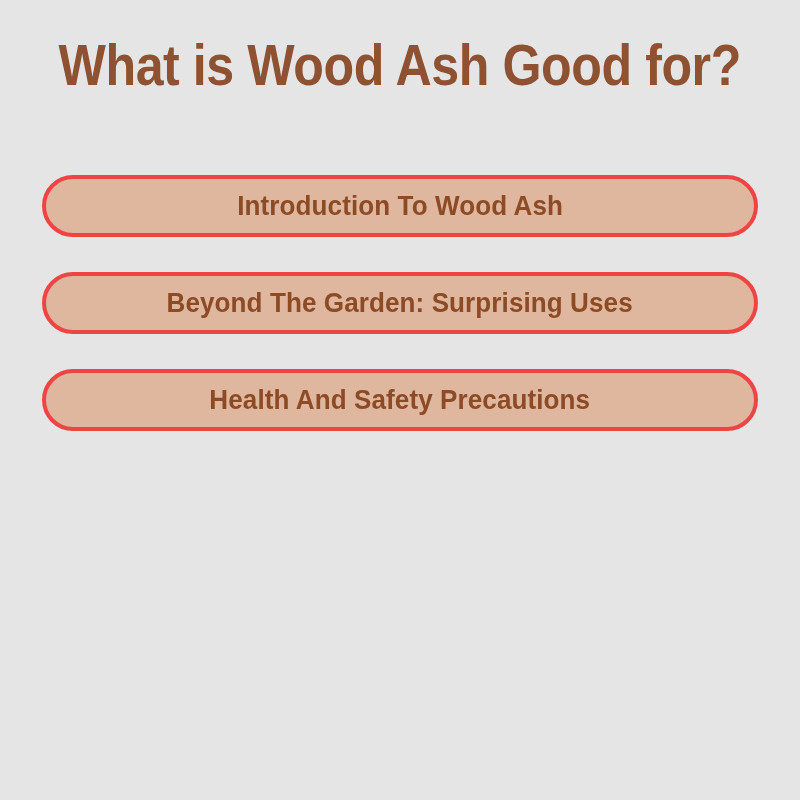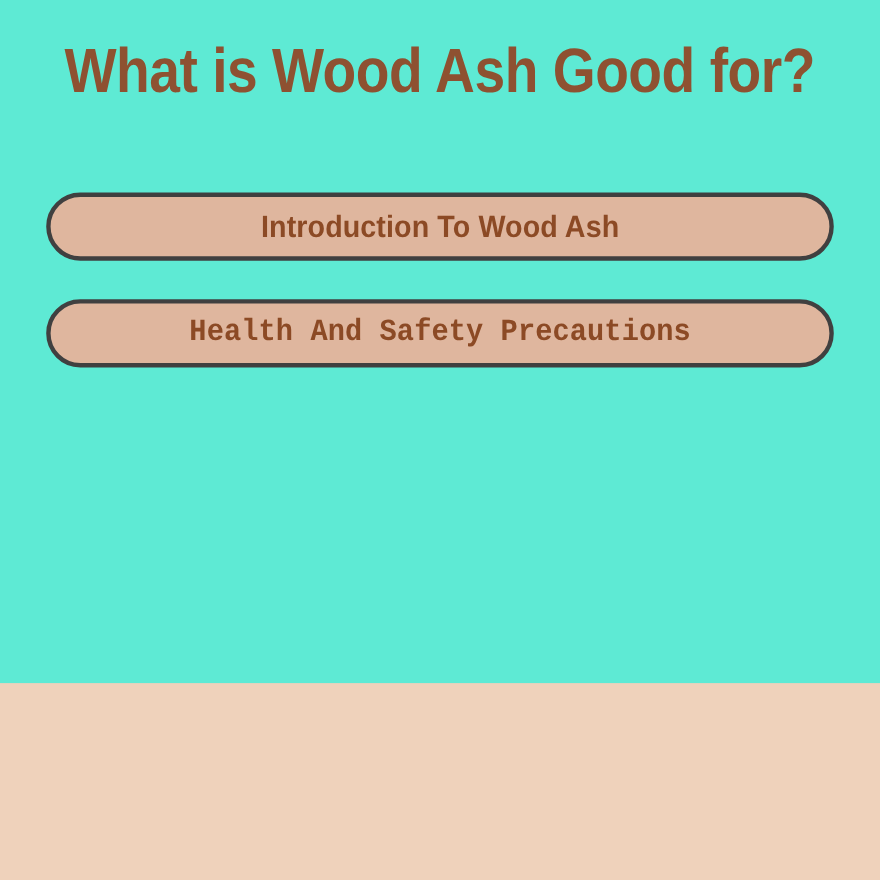--- a/index.html
+++ b/index.html
@@ -11,22 +11,22 @@
     width: 800px;
     height: 800px;
     overflow: hidden;
     font-family: "Liberation Sans", "DejaVu Sans", sans-serif;
     background: #efd2bb;
   }
 
   .poster {
     position: relative;
     width: 800px;
-    height: 621px;
-    background: #5eead4;
+    height: 800px;
+    background: #e5e5e5;
     box-sizing: border-box;
   }
 
   
   .title-wrap {
     position: absolute;
     left: 0;
     top: 36px;
     width: 800px;
     text-align: center;
@@ -53,31 +53,30 @@
     margin: 0;
     padding: 0;
     list-style: none;
   }
   .pill-item {
     box-sizing: border-box;
     width: 716px;
     height: 62px;
     margin: 0 0 35px 0;
     background: #dfb69e;
-    border: 4px solid #404040;
+    border: 4px solid #ef4444;
     border-radius: 34px;
     display: flex;
     align-items: center;
     justify-content: center;
     cursor: pointer;
     overflow: hidden;
   }
   .pill-item:last-child {
     margin-bottom: 0;
-    font-family: Liberation Mono, monospace;
   }
   .pill-label {
     font-size: 28px;
     font-weight: bold;
     line-height: 1;
     color: #8c4a25;
     letter-spacing: 0.1px;
     white-space: nowrap;
     transform: scaleX(0.93);
     transform-origin: center center;
@@ -93,20 +92,23 @@
     <h1 class="poster-title">What is Wood Ash Good for?</h1>
   </div>
 
   <ul class="pill-list">
 
     <li class="pill-item">
       <span class="pill-label">Introduction To Wood Ash</span>
     </li>
 
 
+    <li class="pill-item">
+      <span class="pill-label">Beyond The Garden: Surprising Uses</span>
+    </li>
 
 
 
     <li class="pill-item">
       <span class="pill-label">Health And Safety Precautions</span>
     </li>
 
   </ul>
 </div>
 

